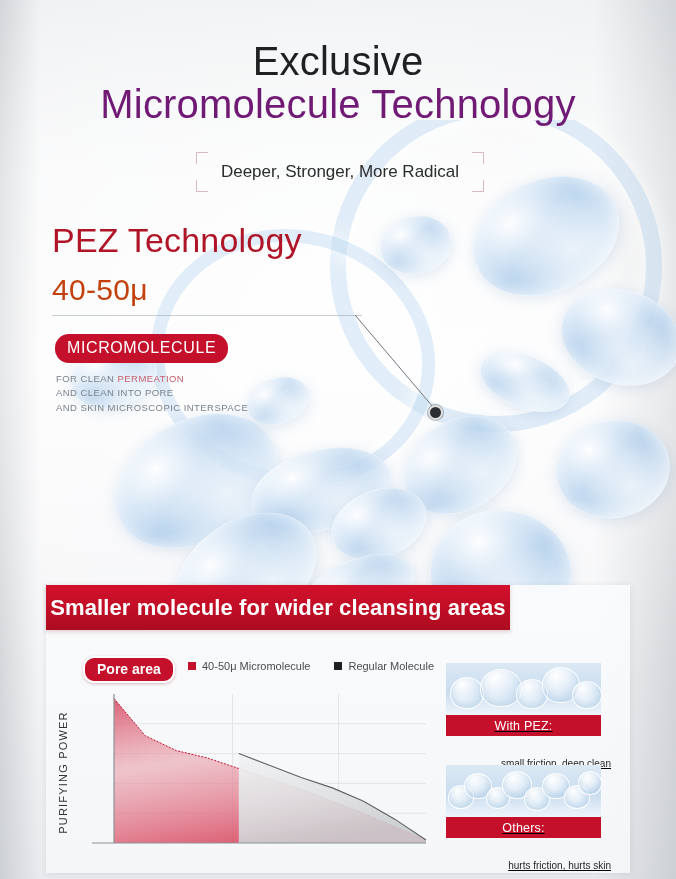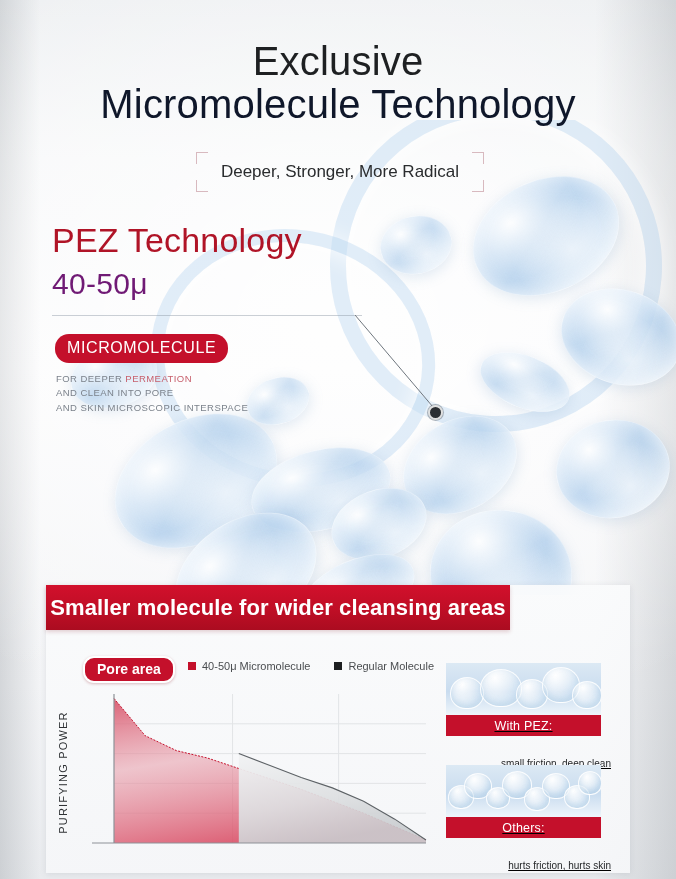--- a/index.html
+++ b/index.html
@@ -44,37 +44,37 @@
     box-shadow: inset 0 0 26px rgba(255,255,255,.9), 0 0 22px rgba(255,255,255,.65);
     background:transparent;
   }
 
   
   .headline { position:absolute; left:0; top:40px; width:676px; z-index:6; text-align:center; }
   .headline .l1 {
     font-size:40px; font-weight:400; color:#1e2022; letter-spacing:.2px; line-height:1.06;
   }
   .headline .l2 {
-    font-size:40px; font-weight:400; color:#0f172a; letter-spacing:.2px; line-height:1.12; white-space:nowrap;
+    font-size:40px; font-weight:400; color:#701a75; letter-spacing:.2px; line-height:1.12; white-space:nowrap;
   }
   .tagwrap { position:absolute; left:190px; top:150px; width:300px; height:44px; z-index:6; }
   .tagline {
     position:absolute; inset:0; display:flex; align-items:center; justify-content:center;
     font-size:17px; color:#2a2c2e;
   }
   .brk { position:absolute; width:11px; height:11px; border:1.6px solid #d8b9bf; }
   .brk.tl { left:6px;  top:2px;  border-right:none; border-bottom:none; }
   .brk.tr { right:6px; top:2px;  border-left:none;  border-bottom:none; }
   .brk.bl { left:6px;  bottom:2px; border-right:none; border-top:none; }
   .brk.br { right:6px; bottom:2px; border-left:none;  border-top:none; }
 
   
   .pez { position:absolute; left:52px; top:222px; z-index:6; }
   .pez-title { font-size:34px; color:#b01427; letter-spacing:.2px; line-height:1.08;text-align:center; }
-  .pez-sub   { font-size:30px; color:#701a75; letter-spacing:.3px; line-height:1.2; margin-top:7px; }
+  .pez-sub   { font-size:30px; color:#c2410c; letter-spacing:.3px; line-height:1.2; margin-top:13px; }
 
   .rule { position:absolute; left:52px; top:315px; width:310px; height:1px; background:rgba(140,150,165,.45); z-index:6; }
   .leader { position:absolute; left:355px; top:315px; width:86px; height:98px; z-index:6; }
   .dot {
     position:absolute; left:428px; top:405px; width:11px; height:11px; border-radius:50%;
     background:#2b2f33; border:2px solid rgba(255,255,255,.85);
     box-shadow:0 0 0 1px rgba(90,100,110,.45); z-index:7;
   }
 
   .badge-micro {
@@ -193,21 +193,21 @@
 
 <div class="rule"></div>
 <svg class="leader" viewBox="0 0 86 98">
   <line x1="0" y1="0" x2="78" y2="92" stroke="#6f767e" stroke-width="1"></line>
 </svg>
 <div class="dot"></div>
 
 <div class="badge-micro">MICROMOLECULE</div>
 
 <div class="micro-desc">
-  <div><span>FOR DEEPER </span><span class="hl">PERMEATION</span></div>
+  <div><span>FOR CLEAN </span><span class="hl">PERMEATION</span></div>
   <div>AND CLEAN INTO PORE</div>
   <div>AND SKIN MICROSCOPIC INTERSPACE</div>
 </div>
 
 <div class="card">
 
   <div class="card-banner">Smaller molecule for wider cleansing areas</div>
 
   <div class="pore-badge">Pore area</div>
 

